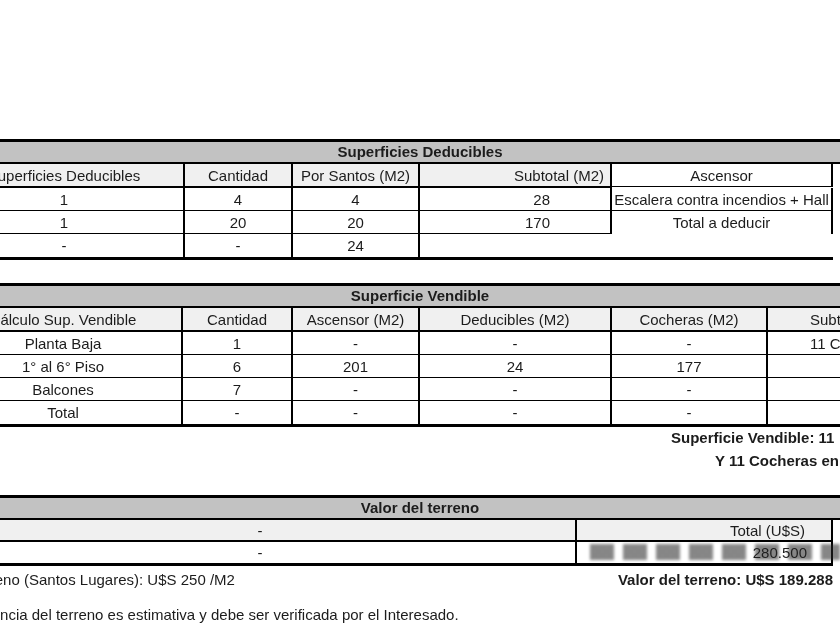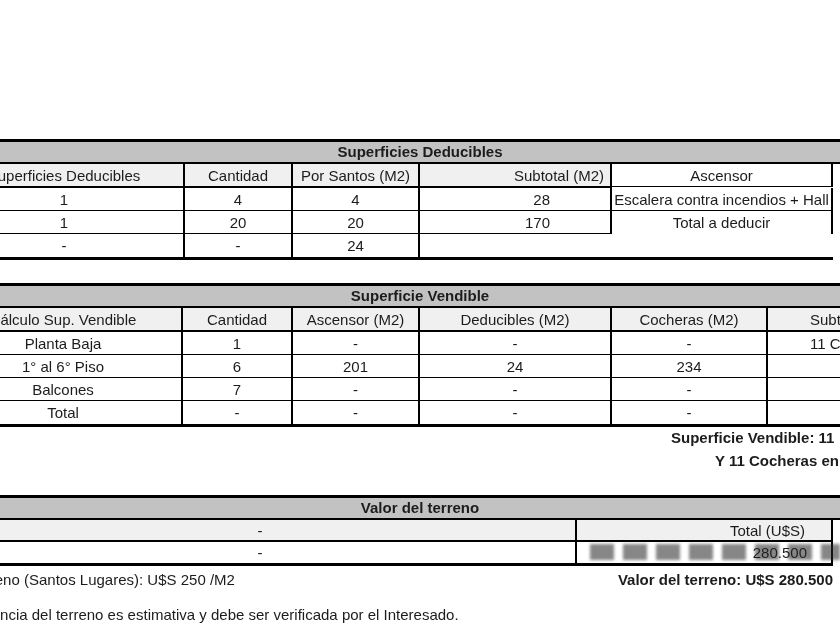--- a/index.html
+++ b/index.html
@@ -86,21 +86,21 @@
       <div class="cell">1</div>
       <div class="cell">-</div>
       <div class="cell">-</div>
       <div class="cell">-</div>
       <div class="cell sub2">11 Cocheras</div>
 
       <div class="cell">1° al 6° Piso</div>
       <div class="cell">6</div>
       <div class="cell">201</div>
       <div class="cell">24</div>
-      <div class="cell">234</div>
+      <div class="cell">177</div>
       <div class="cell sub2"></div>
 
       <div class="cell">Balcones</div>
       <div class="cell">7</div>
       <div class="cell">-</div>
       <div class="cell">-</div>
       <div class="cell">-</div>
       <div class="cell sub2"></div>
 
       <div class="cell lr">Total</div>
@@ -119,18 +119,18 @@
     <div class="band">Valor del terreno</div>
     <div class="grid g3">
       <div class="cell hdr h22">-</div>
       <div class="cell hdr h22 t3-hdr">Total (U$S)</div>
       <div class="cell lr h21">-</div>
       <div class="cell lr h21 t3-val">280.500</div>
     </div>
   </div>
 
   <div class="annot" style="left:-35px; top:571px;">Valor del terreno (Santos Lugares): U$S 250 /M2</div>
-  <div class="annot bold" style="left:600px; top:571px; width:288px; text-align:right;">Valor del terreno: U$S 280.500</div>
+  <div class="annot bold" style="left:600px; top:571px; width:288px; text-align:right;">Valor del terreno: U$S 189.288</div>
   <div class="annot" style="left:-5px; top:606px;">La incidencia del terreno es estimativa y debe ser verificada por el Interesado.</div>
 
   <div class="watermark"></div>
 
 </div>
 
 </body></html>

